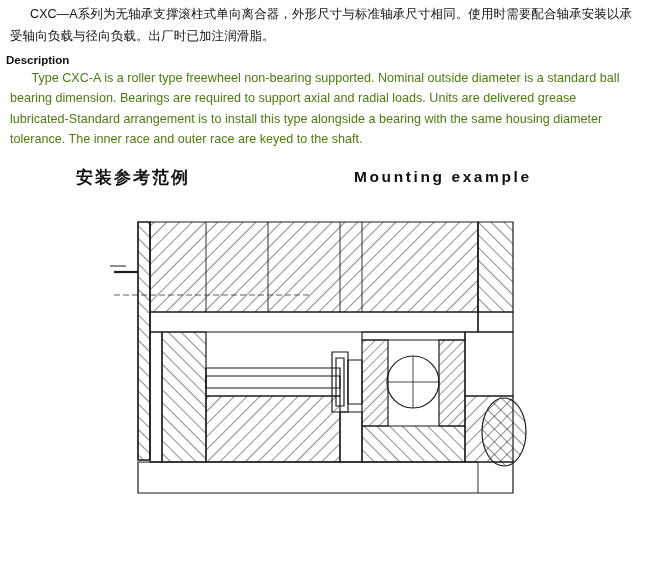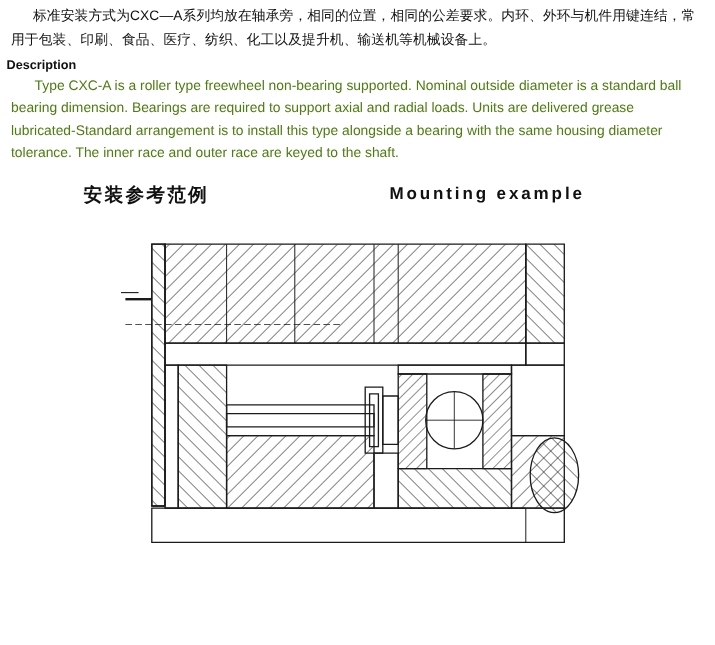--- a/index.html
+++ b/index.html
@@ -79,21 +79,21 @@
   .figure-wrap svg {
     display: block;
   }
 </style>
 </head>
 <body>
 
 <div class="page">
 
   <div class="cn-block">
-    <p class="cn-para">标准安装方式为CXC—A系列均放在轴承旁，相同的位置，相同的公差要求。内环、外环与机件用键连结，常用于包装、印刷、食品、医疗、纺织、化工以及提升机、输送机等机械设备上。</p>
+    <p class="cn-para">CXC—A系列为无轴承支撑滚柱式单向离合器，外形尺寸与标准轴承尺寸相同。使用时需要配合轴承安装以承受轴向负载与径向负载。出厂时已加注润滑脂。</p>
   </div>
 
   <div class="desc-head">Description</div>
 
   <div class="en-block">
     <p class="en-para">Type CXC-A is a roller type freewheel non-bearing supported. Nominal outside diameter is a standard ball bearing dimension. Bearings are required to support axial and radial loads. Units are delivered grease lubricated-Standard arrangement is to install this type alongside a bearing with the same housing diameter tolerance. The inner race and outer race are keyed to the shaft.</p>
   </div>
 
   <div class="titles">
     <div class="title-cn">安装参考范例</div>

